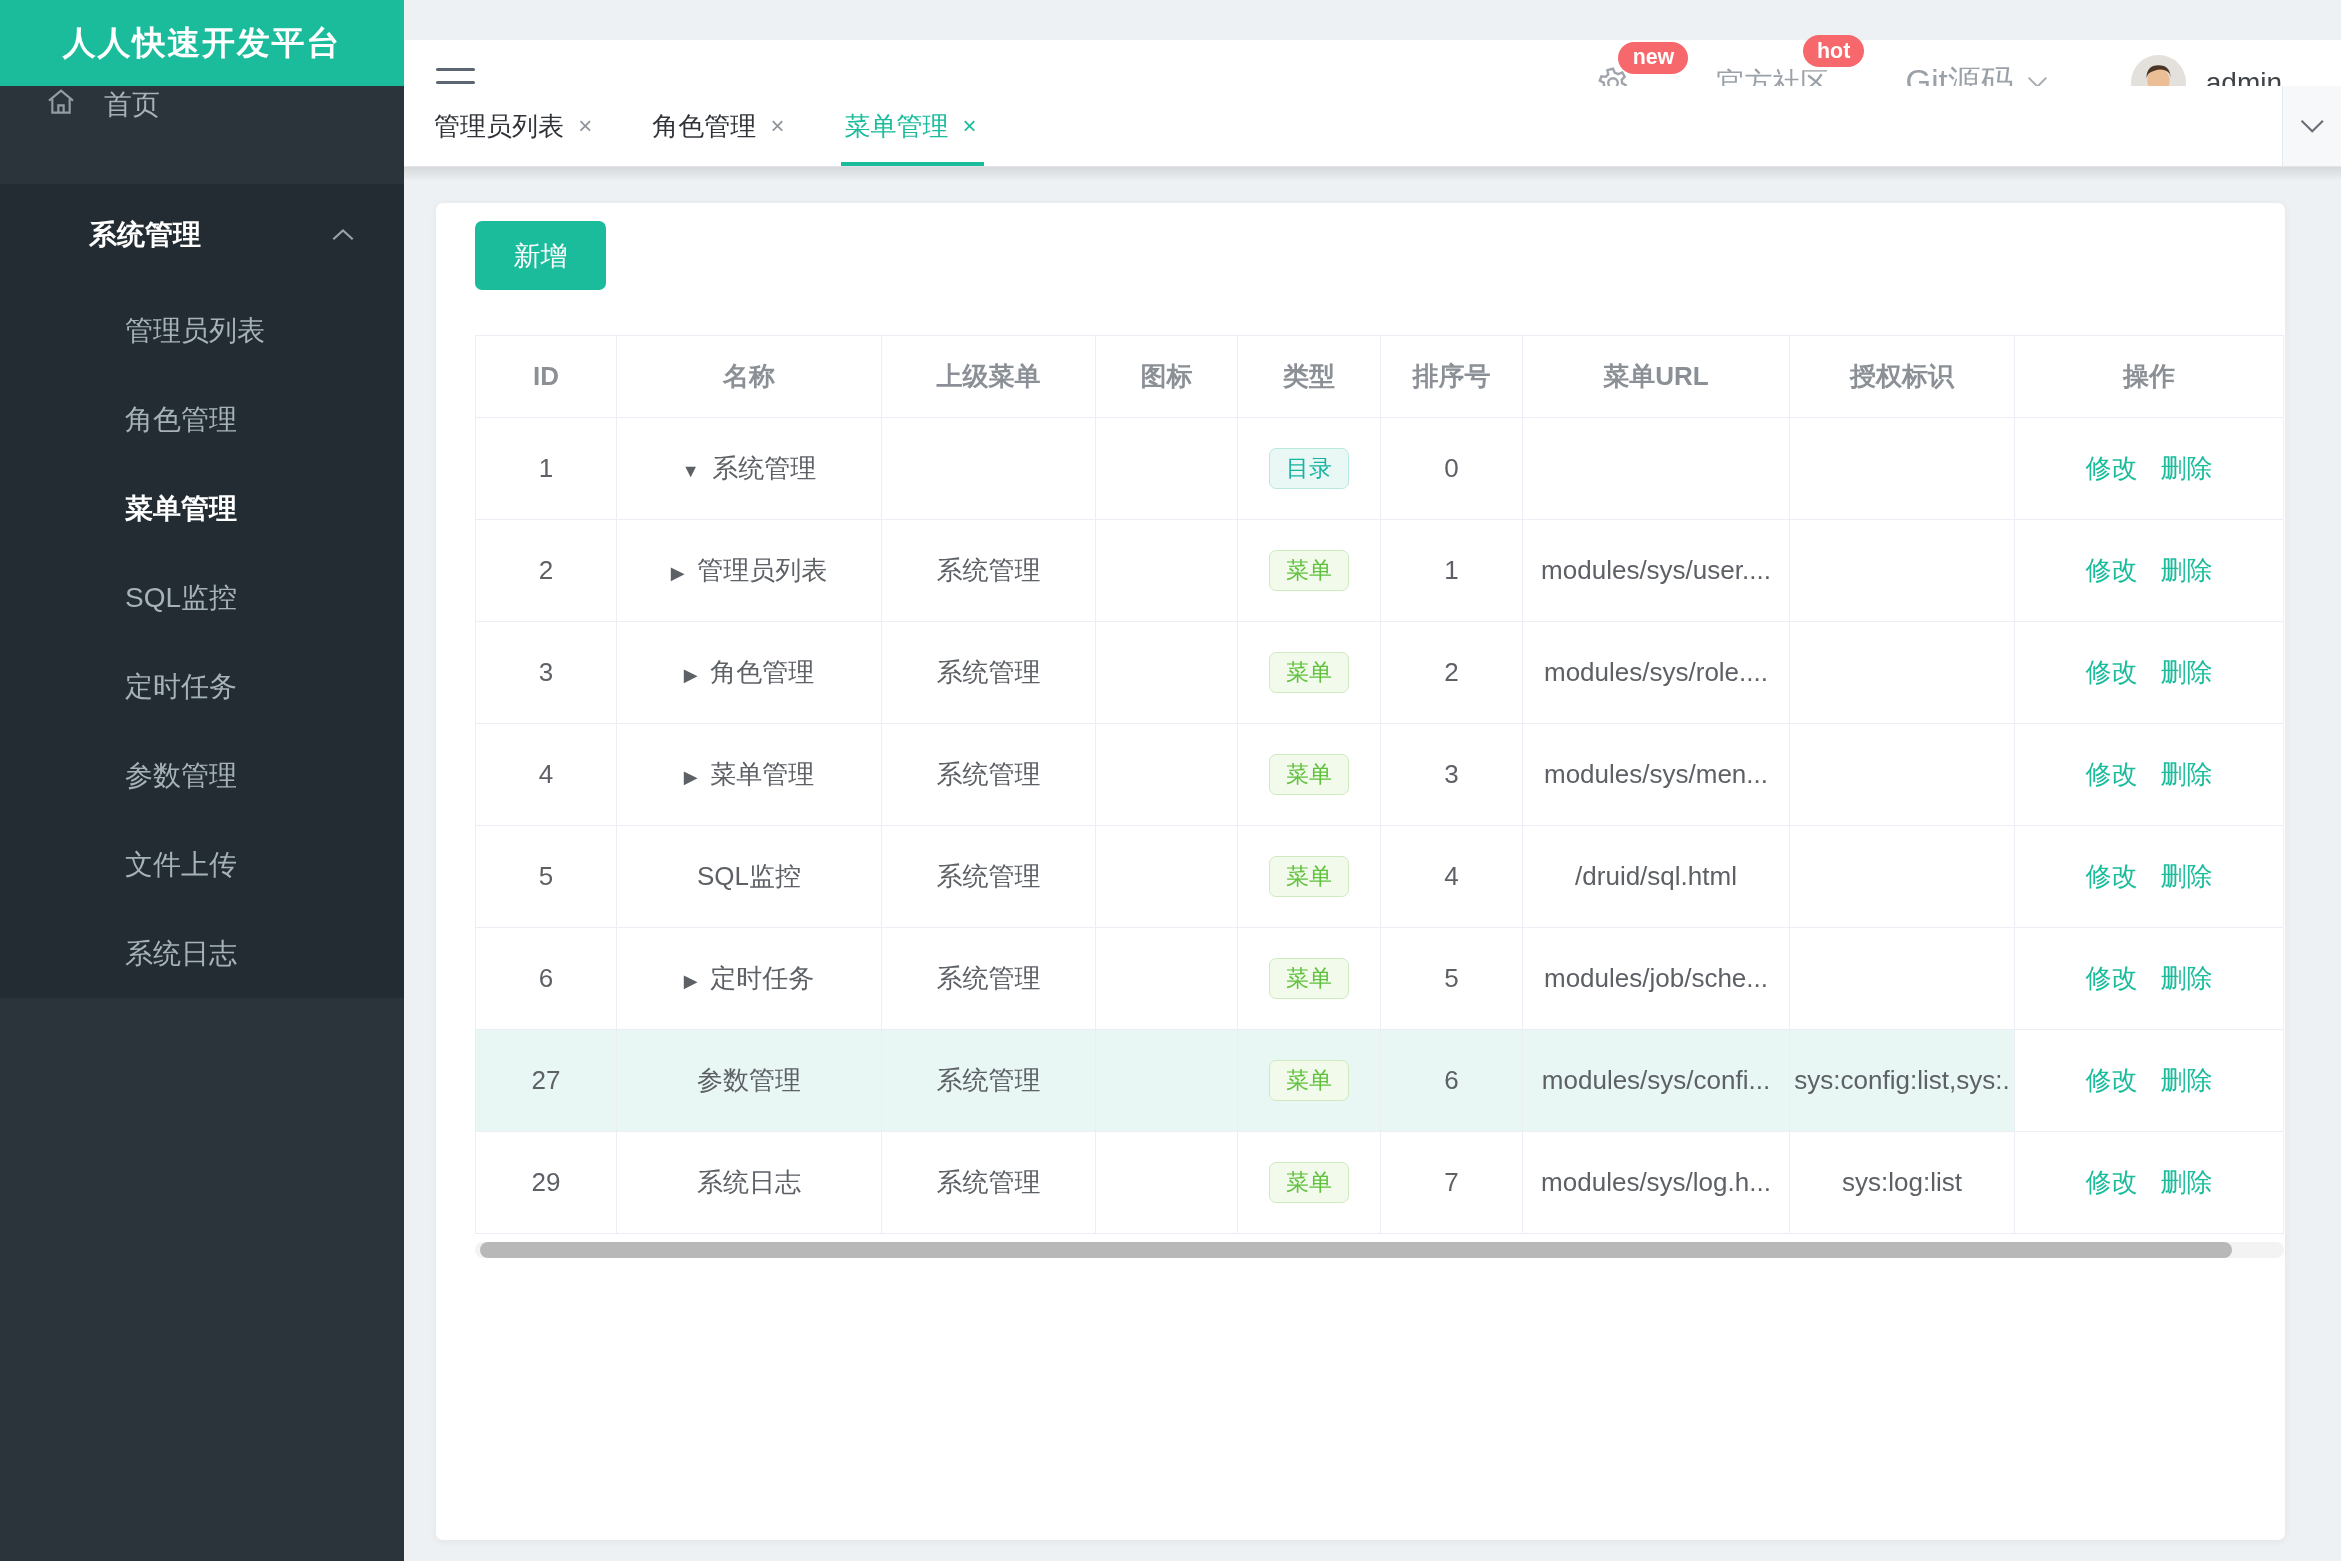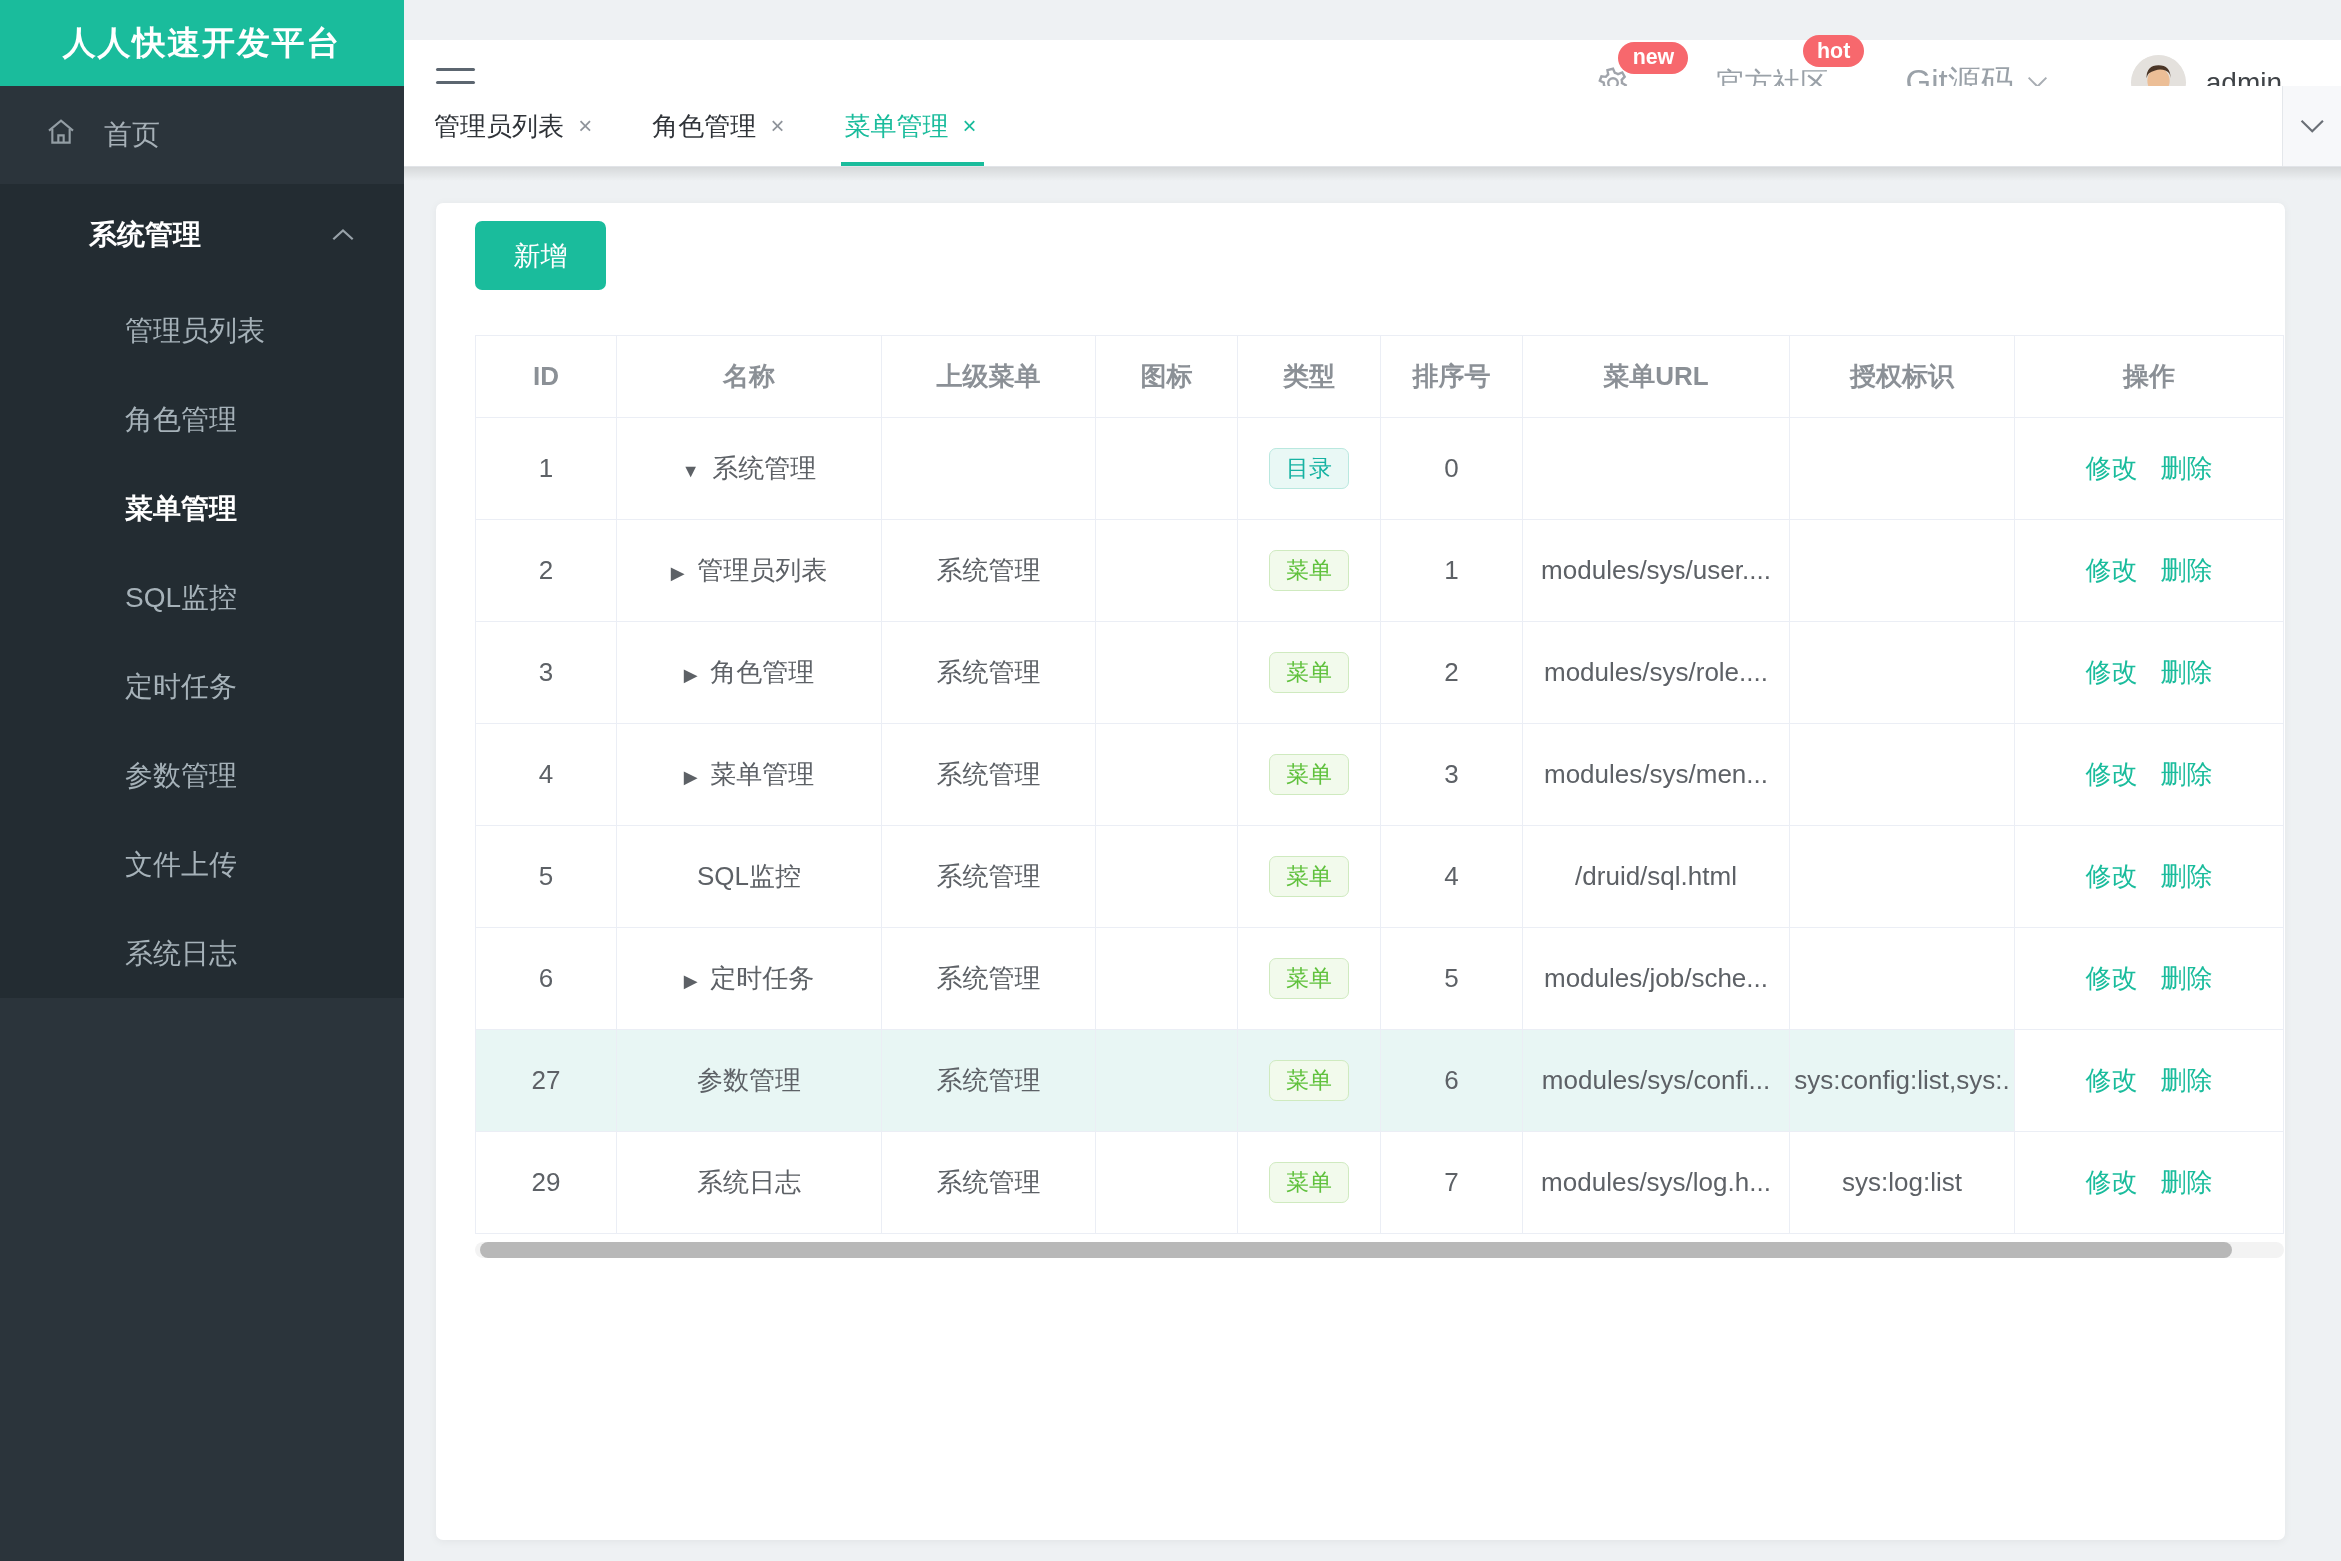--- a/index.html
+++ b/index.html
@@ -1,21 +1,21 @@
 <!DOCTYPE html>
 <html style="font-size:14.2px"><head>
 <meta charset="utf-8">
 <style>
   * { margin:0; padding:0; box-sizing:border-box; }
   html,body { width:2342px; height:1562px; font-family:"Liberation Sans", sans-serif; background:#eef1f3; overflow:hidden; }
 
   
   #sidebar { position:absolute; left:0; top:0; width:404px; height:1562px; background:#2b343b; z-index:5; }
   #logo { height:86px; background:#1abc9c; display:flex; align-items:center; justify-content:center; color:#fff; font-size:33px; font-weight:bold; letter-spacing:1.8px; }
-  #home-item { height:98px; display:flex; align-items:center; padding-left:45px; gap:27px; color:#a6b0b7; font-size:28px; background:#2b343b; cursor:pointer; }
+  #home-item { height:98px; display:flex; align-items:flex-start; padding-left:45px; gap:27px; color:#a6b0b7; font-size:28px; background:#2b343b; cursor:pointer; }
   #menu-group { background:#232c32; }
   #group-title { height:102px; display:flex; align-items:center; padding:0 46px 0 89px; color:#fff; font-size:28px; font-weight:bold; cursor:pointer; }
   #group-title svg { margin-left:auto; }
   .subitem { height:89px; display:flex; align-items:center; padding-left:125px; font-size:28px; color:#a6b2b9; cursor:pointer; }
   .subitem.active { color:#ffffff; font-weight:bold; }
 
   
   #topbar { position:absolute; left:404px; top:0; right:0; height:86px; background:#fff; display:flex; align-items:center; border-bottom:0.9px solid #f0f1f2; z-index:4;margin-top:40px; }
   #hamburger { margin-left:32px; width:39px; height:30px; display:flex; flex-direction:column; justify-content:space-between; cursor:pointer; }
   #hamburger i { display:block; height:3.6px; border-radius:1.8px; background:#5c6670; }

